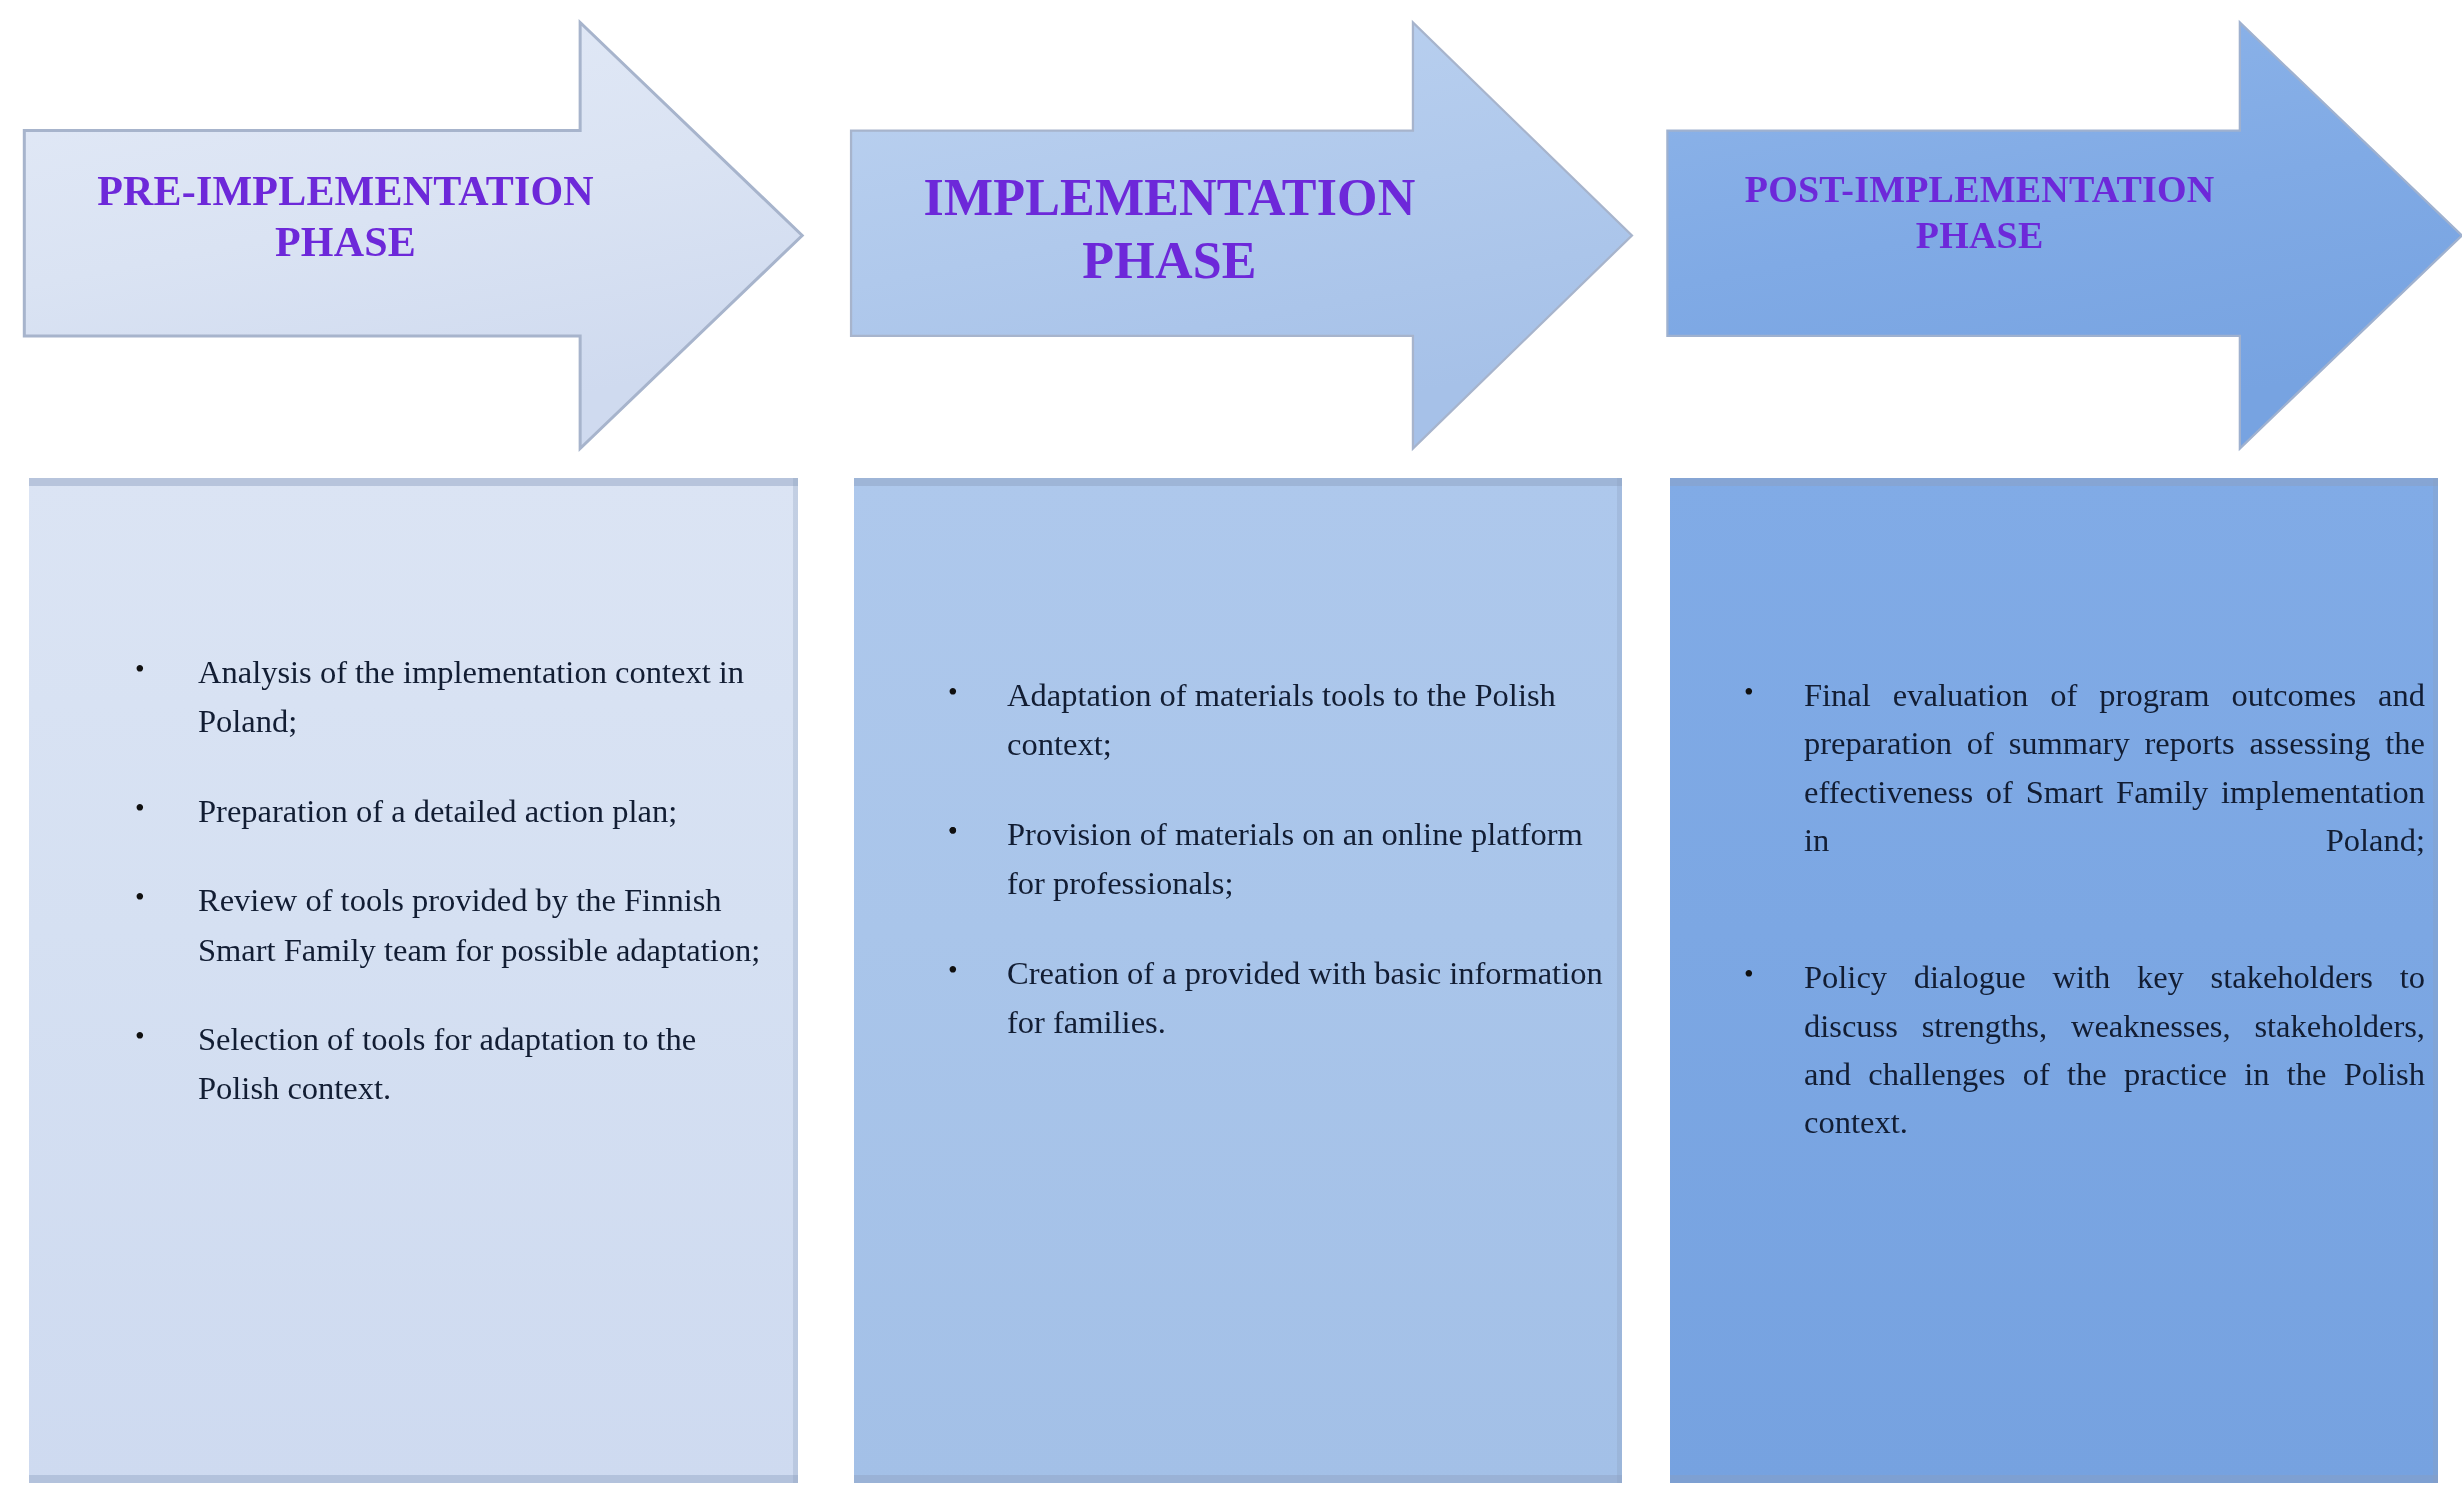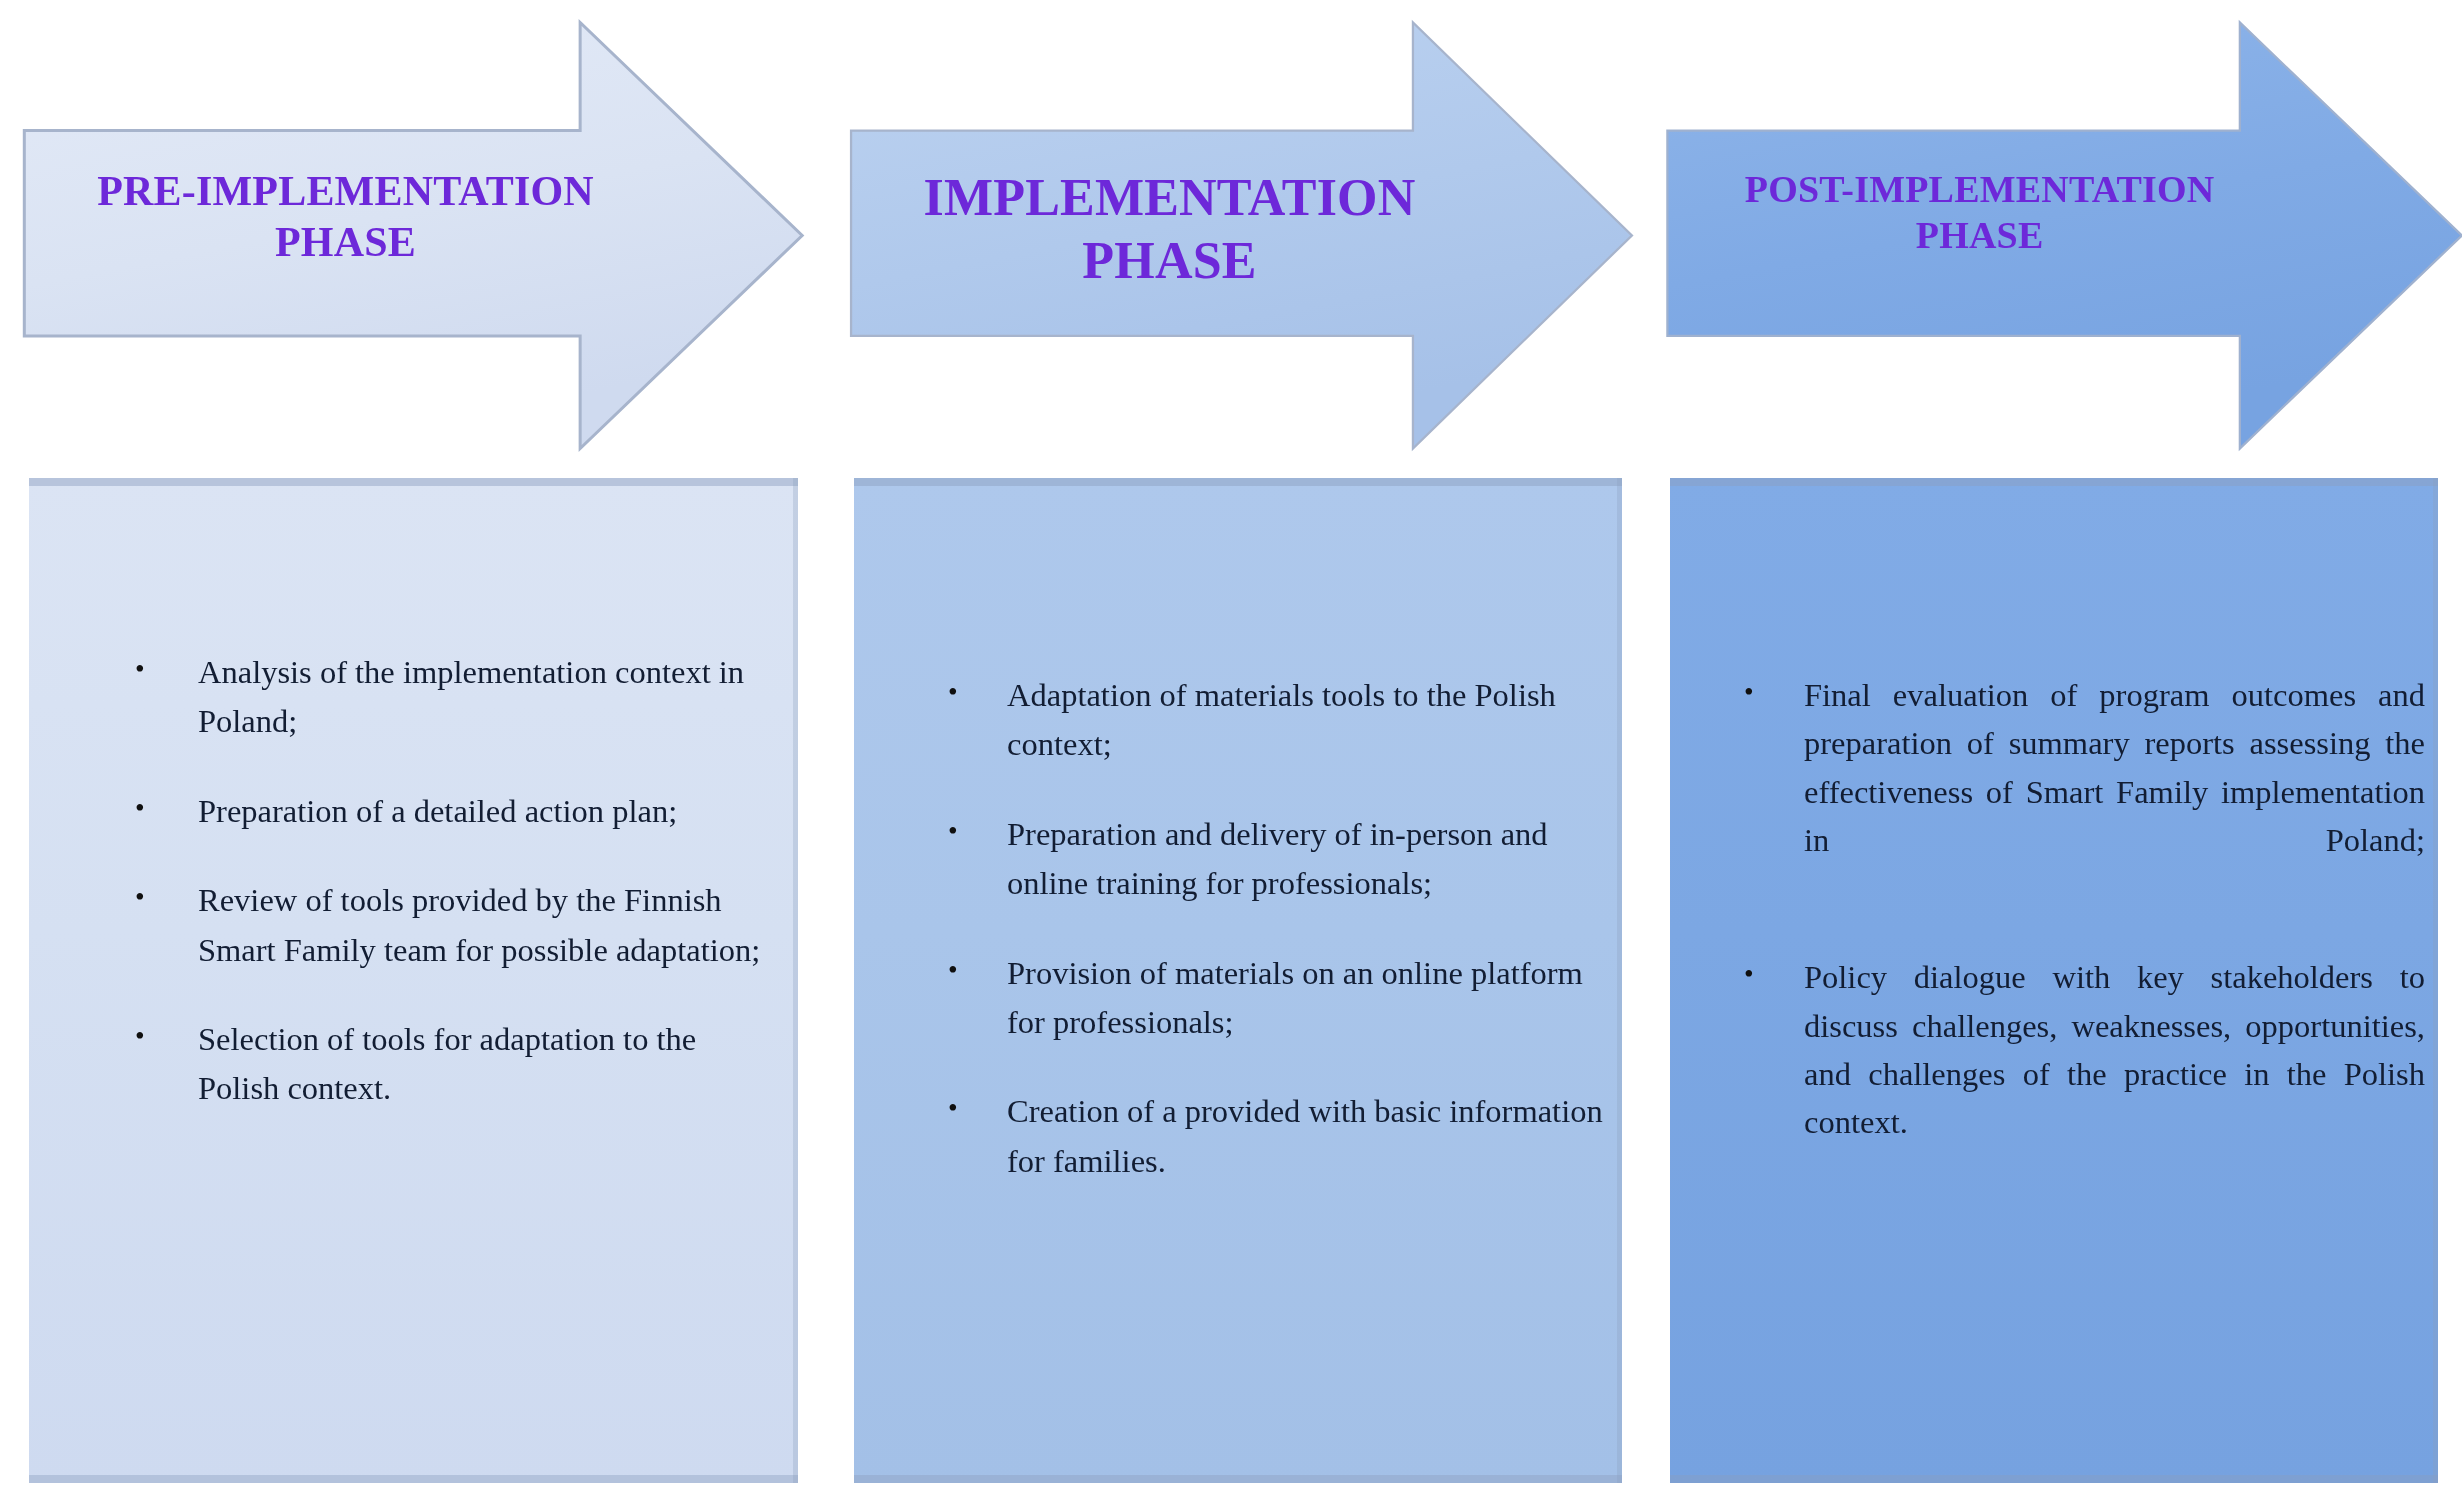--- a/index.html
+++ b/index.html
@@ -173,21 +173,20 @@
     <div class="shade-top"></div>
     <div class="shade-right"></div>
     <div class="shade-bot"></div>
     <ul class="bullets" id="list-2">
       <li>
           <span class="dot">•</span>
           <span class="txt">Adaptation of materials tools to the Polish context;</span>
         </li>
       <li>
           <span class="dot">•</span>
-          <span class="txt">Preparation and delivery of in-person and online training for professionals;</span>
         </li>
       <li>
           <span class="dot">•</span>
           <span class="txt">Provision of materials on an online platform for professionals;</span>
         </li>
       <li>
           <span class="dot">•</span>
           <span class="txt">Creation of a provided with basic information for families.</span>
         </li>
     </ul>
@@ -197,19 +196,19 @@
     <div class="shade-top"></div>
     <div class="shade-right"></div>
     <div class="shade-bot"></div>
     <ul class="bullets" id="list-3">
       <li>
           <span class="dot">•</span>
           <span class="txt">Final evaluation of program outcomes and preparation of summary reports assessing the effectiveness of Smart Family implementation in Poland;</span>
         </li>
       <li>
           <span class="dot">•</span>
-          <span class="txt">Policy dialogue with key stakeholders to discuss challenges, weaknesses, opportunities, and challenges of the practice in the Polish context.</span>
+          <span class="txt">Policy dialogue with key stakeholders to discuss strengths, weaknesses, stakeholders, and challenges of the practice in the Polish context.</span>
         </li>
     </ul>
   </div>
 
 </div>
 
 
 </body></html>

